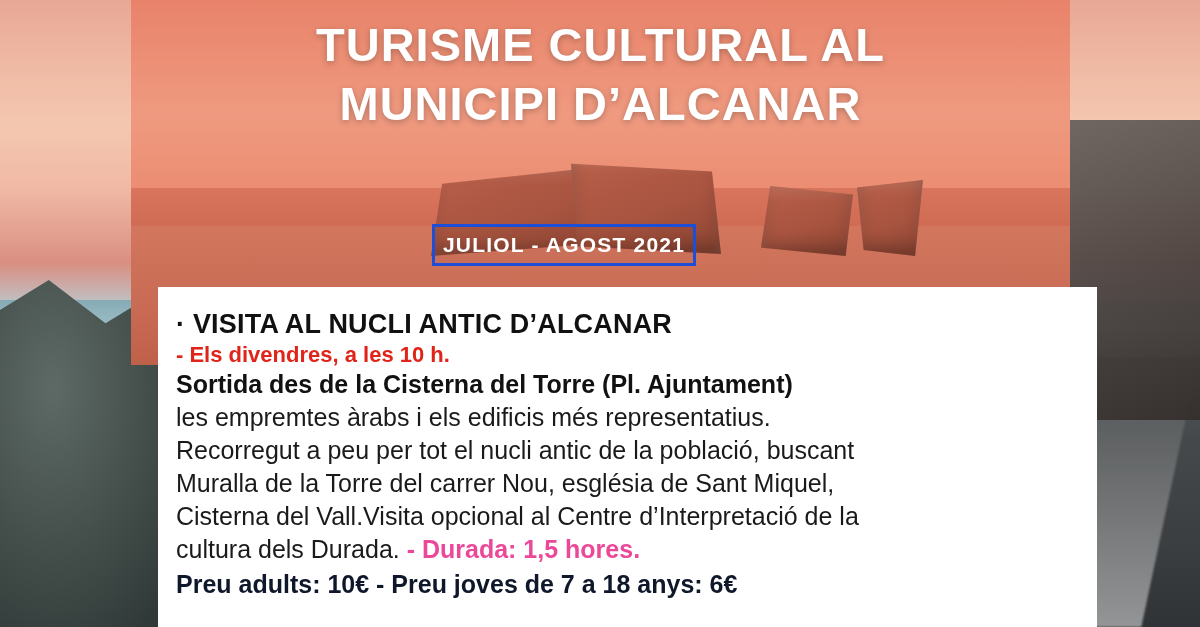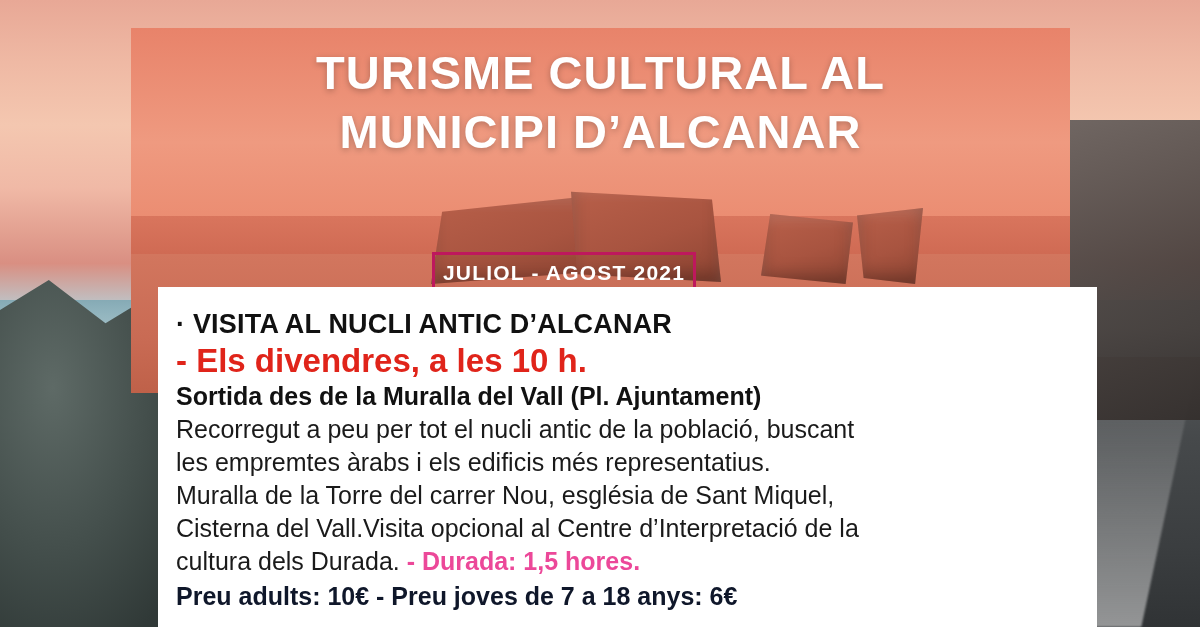--- a/index.html
+++ b/index.html
@@ -79,21 +79,20 @@
     background: radial-gradient(ellipse at center, rgba(255,214,180,.75) 0%, rgba(255,190,150,0) 70%);
   }
 
   
   .header-band {
     position: absolute;
     left: 131px; top: 0;
     width: 939px; height: 365px;
     background: #7f1d1d;
     overflow: hidden;
-    margin-top: 28px;
   }
   .header-photo {
     position: absolute;
     inset: 0;
     background:
       linear-gradient(to bottom,
         #e98a6e 0%,
         #ec917a 45%,
         #e08068 62%,
         #d2725c 75%,
@@ -135,21 +134,21 @@
     letter-spacing: 1px;
     text-shadow: 0 2px 6px rgba(0,0,0,.25);
     padding: 0 40px;
   }
   .header-title .line2 { display: block; }
 
   .date-box {
     position: absolute;
     left: 301px; top: 224px;
     width: 264px; height: 42px;
-    border: 3px solid #be185d;
+    border: 3px solid #1d4ed8;
     display: flex;
     align-items: center;
     justify-content: center;
     background: rgba(0,0,0,0.02);
   }
   .date-box span {
     color: #ffffff;
     font-weight: 900;
     font-size: 21px;
     letter-spacing: 1.2px;
@@ -166,21 +165,21 @@
   }
 
   .line-bullet {
     font-size: 27px;
     font-weight: 700;
     color: #111111;
     letter-spacing: .2px;
     margin-bottom: 2px;
   }
   .line-red {
-    font-size: 33px;
+    font-size: 22px;
     font-weight: 700;
     color: #e0241a;
     margin-bottom: 2px;
   }
   .line-bold {
     font-size: 25px;
     font-weight: 700;
     color: #111111;
     margin-bottom: 2px;
   }
@@ -232,25 +231,25 @@
     </div>
 
     <div class="date-box">
       <span>JULIOL - AGOST 2021</span>
     </div>
   </div>
 
   <div class="content-panel">
     <div class="line-bullet">· VISITA AL NUCLI ANTIC D’ALCANAR</div>
     <div class="line-red">- Els divendres, a les 10 h.</div>
-    <div class="line-bold">Sortida des de la Muralla del Vall (Pl. Ajuntament)</div>
+    <div class="line-bold">Sortida des de la Cisterna del Torre (Pl. Ajuntament)</div>
 
     <div class="body-text">
+      <div>les empremtes àrabs i els edificis més representatius.</div>
       <div>Recorregut a peu per tot el nucli antic de la població, buscant</div>
-      <div>les empremtes àrabs i els edificis més representatius.</div>
       <div>Muralla de la Torre del carrer Nou, església de Sant Miquel,</div>
       <div>Cisterna del Vall.Visita opcional al Centre d’Interpretació de la</div>
       <div>
         <span>cultura dels Durada. </span><span class="red-strong">- Durada: 1,5 hores.</span>
       </div>
     </div>
 
     <div class="price-line">Preu adults: 10€ - Preu joves de 7 a 18 anys: 6€</div>
   </div>
 

